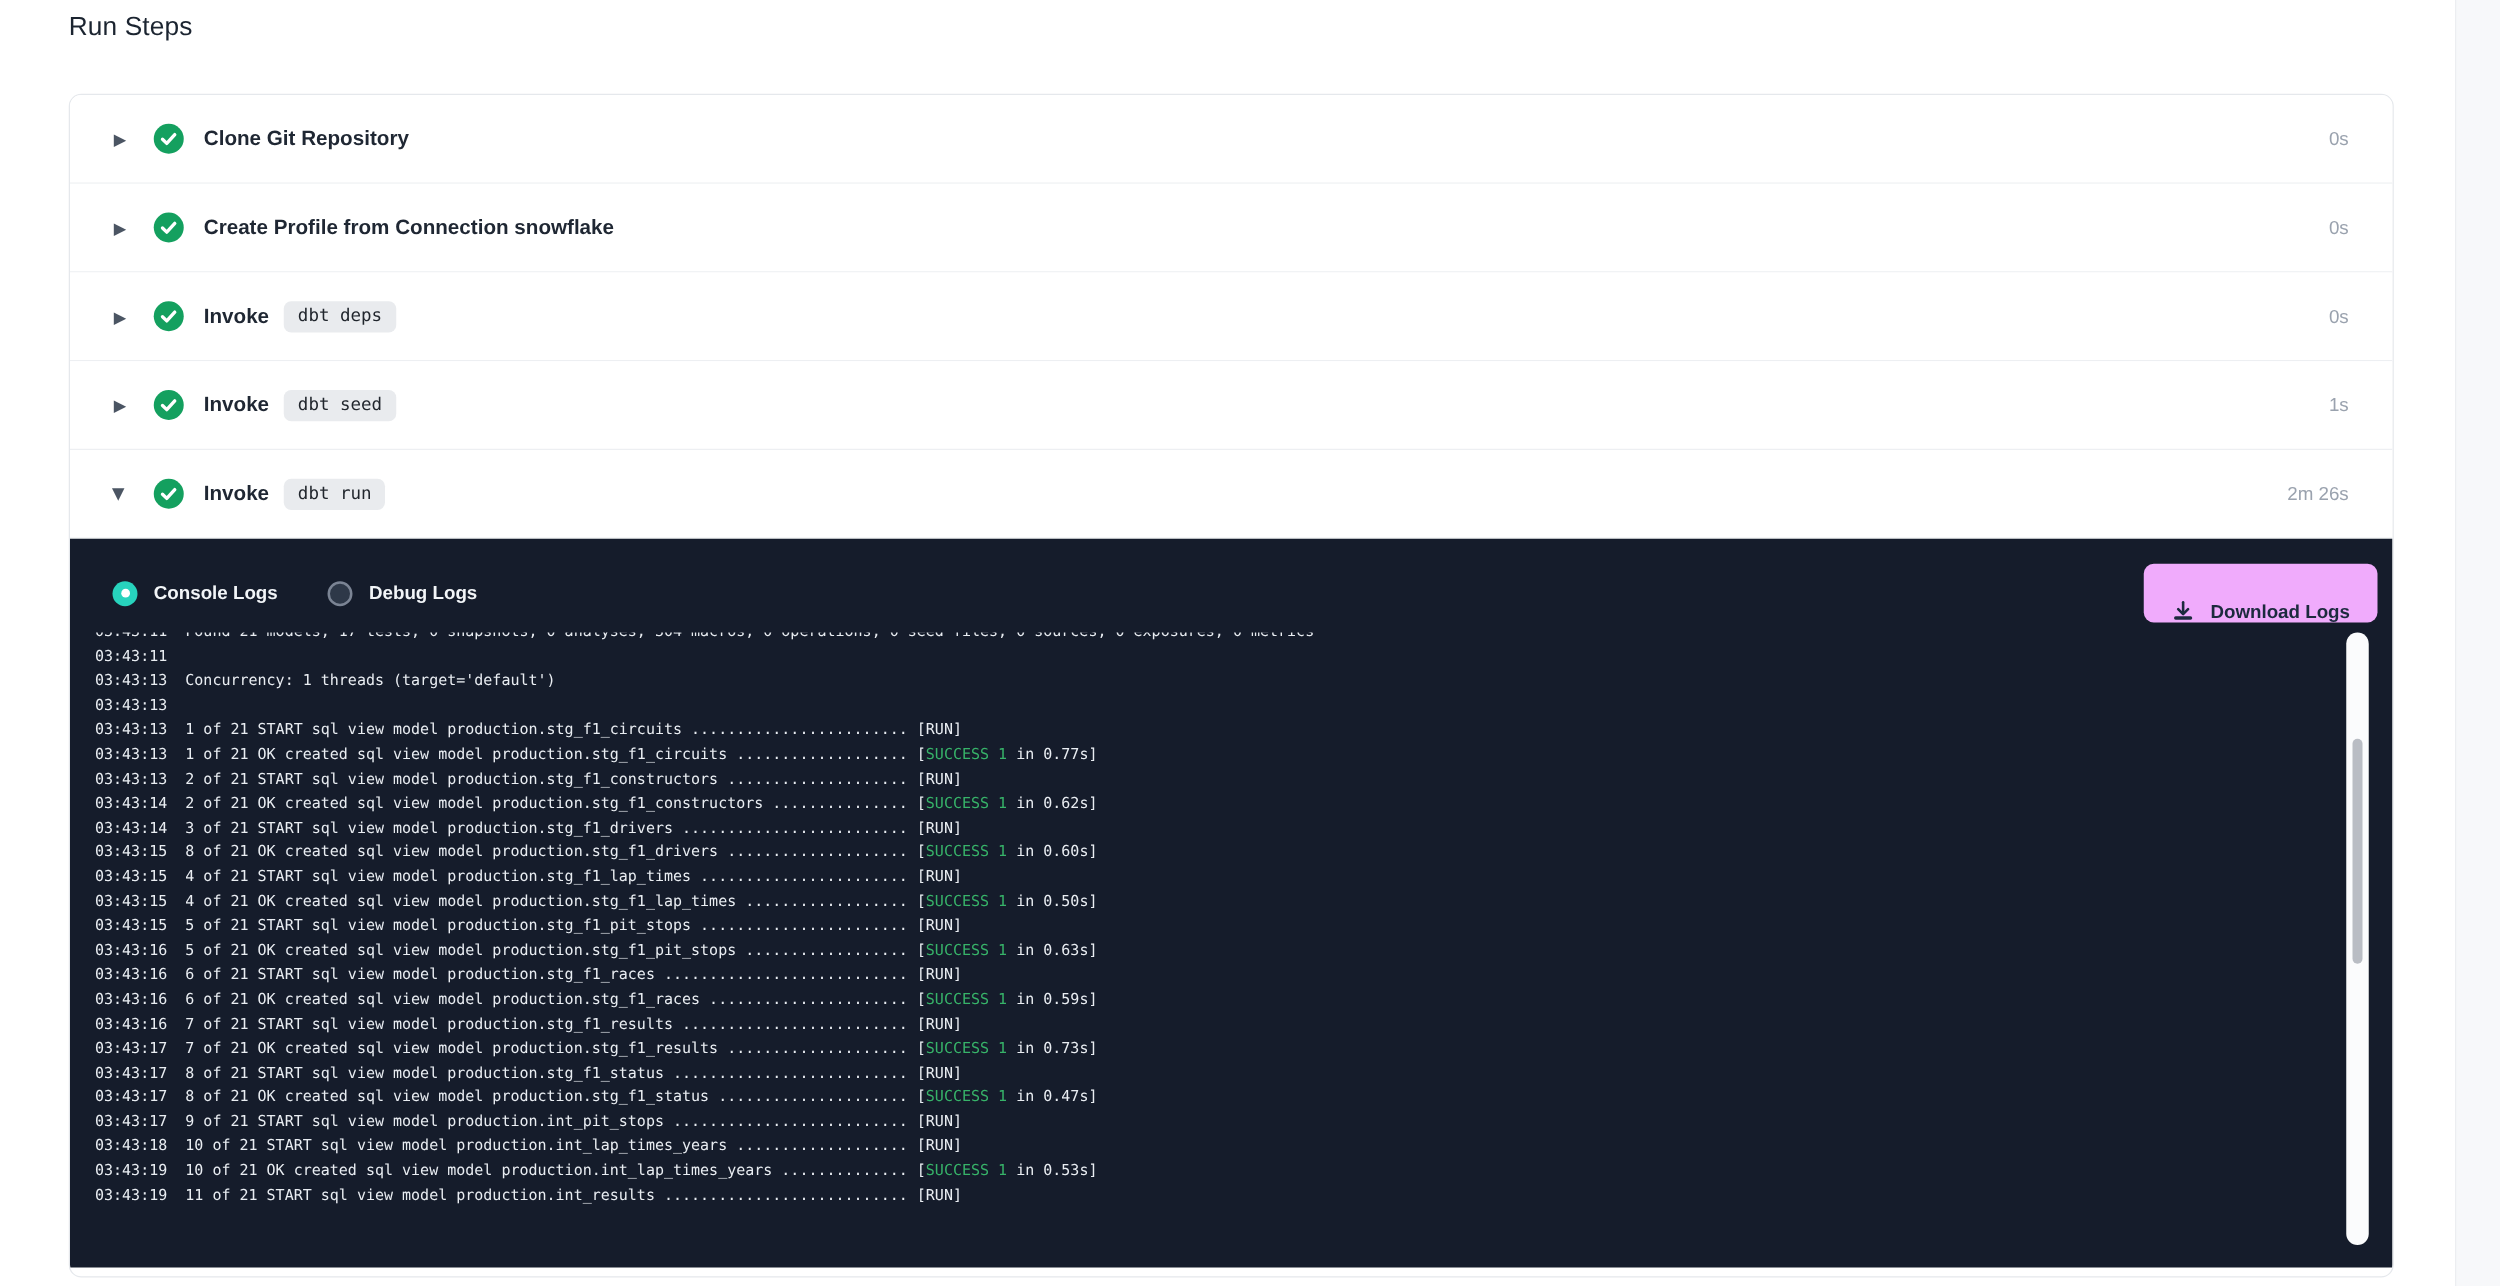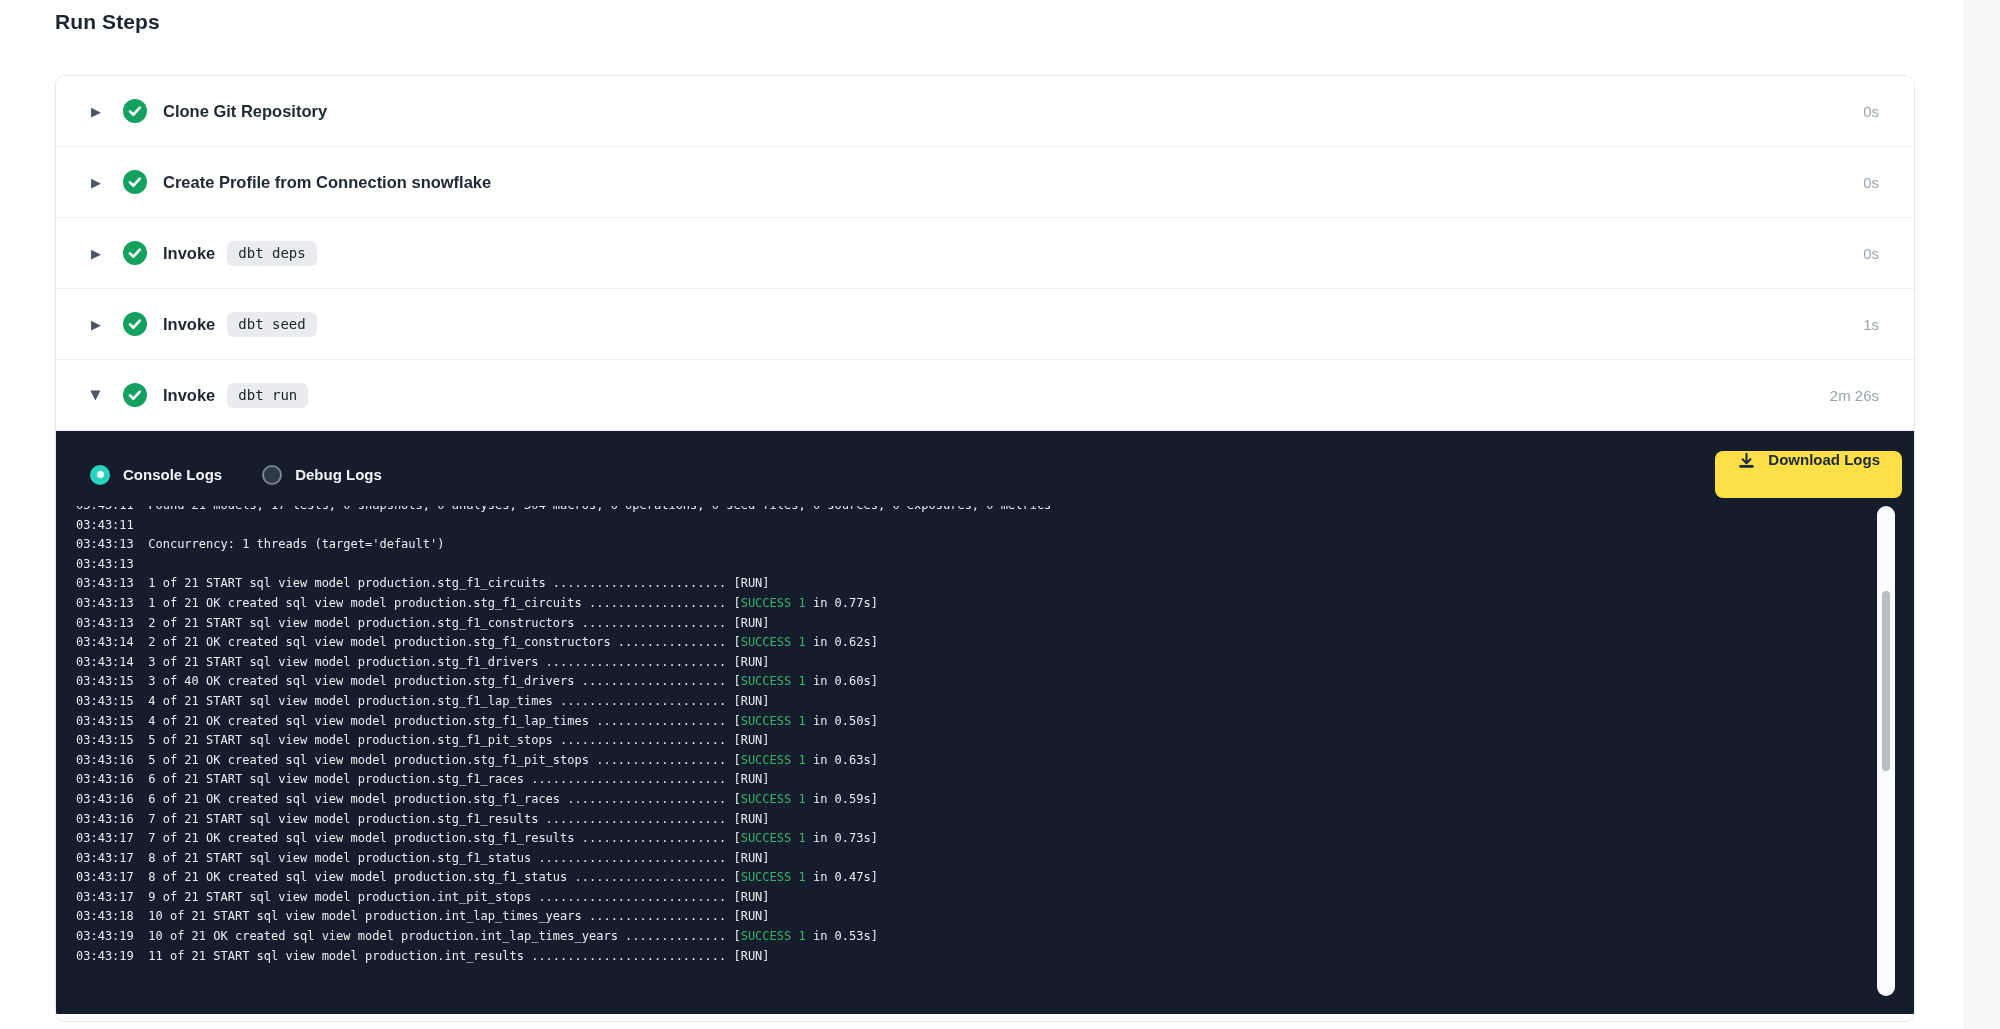--- a/index.html
+++ b/index.html
@@ -12,21 +12,21 @@
     --label:#1f2733;
     --muted:#9aa2ae;
   }
   *{box-sizing:border-box;margin:0;padding:0;}
   html,body{width:2000px;height:1029px;background:#ffffff;overflow:hidden;
     font-family:"Liberation Sans",sans-serif;position:relative;}
 
   .right-gutter{position:absolute;top:0;right:0;width:36px;height:1029px;
     background:#f7f8fa;border-left:1px solid #eceef1;}
 
-  .page-title{position:absolute;left:55px;top:10px;font-size:21px;font-weight:700;
+  .page-title{position:absolute;left:55px;top:10px;font-size:21px;font-weight:400;
     color:#1b2430;letter-spacing:.1px;}
 
   .card{position:absolute;left:55px;top:75px;width:1860px;height:947px;
     background:#fff;border:1px solid var(--border);border-radius:10px;overflow:hidden;}
 
   .step-row{height:71px;display:flex;align-items:center;padding:0 35px 0 32px;
     border-bottom:1px solid #edeff2;background:#fff;cursor:pointer;}
   .caret{display:inline-block;width:16px;margin-right:18px;color:#4b5563;
     font-size:13px;line-height:1;flex:0 0 auto;text-align:center;cursor:pointer;}
   .caret.expanded{transform:rotate(90deg);}
@@ -38,22 +38,22 @@
 
   .console-panel{position:relative;height:583px;background:var(--panel);}
   .console-header{display:flex;align-items:center;padding:20px 12px 0 34px;}
   .radio-item{display:flex;align-items:center;margin-right:40px;cursor:pointer;}
   .radio-circle{width:20px;height:20px;border-radius:50%;margin-right:13px;
     display:flex;align-items:center;justify-content:center;flex:0 0 auto;}
   .radio-circle.on{background:var(--teal);}
   .radio-circle.on .dot{width:7px;height:7px;border-radius:50%;background:#ffffff;}
   .radio-circle.off{border:2px solid #7b8494;background:#2e3848;}
   .radio-label{font-size:15px;font-weight:700;color:#f2f5f8;}
-  .download-btn{margin-left:auto;height:47px;padding:0 22px;background:#fde047;
-    border:none;border-radius:8px;display:flex;align-items:flex-start;gap:12px;
+  .download-btn{margin-left:auto;height:47px;padding:0 22px;background:#f0abfc;
+    border:none;border-radius:8px;display:flex;align-items:flex-end;gap:12px;
     color:#1c2a3e;font-weight:700;font-size:15px;font-family:inherit;cursor:pointer;}
 
   .log-viewport{position:absolute;left:20px;top:75px;width:1790px;height:490px;overflow:hidden;}
   .log-inner{margin-top:-10px;}
   .log-line{font-family:"DejaVu Sans Mono",monospace;font-size:12px;line-height:19.6px;
     color:var(--log-white);white-space:pre;}
   .log-line .g{color:var(--log-green);}
 
   .scroll-track{position:absolute;right:19px;top:75px;width:18px;height:490px;
     background:#fbfcfd;border-radius:9px;cursor:pointer;}
@@ -157,21 +157,21 @@
       <div class="log-inner" id="log-content">
           <div class="log-line"><span>03:43:11  </span><span>Found 21 models, 17 tests, 0 snapshots, 0 analyses, 304 macros, 0 operations, 0 seed files, 0 sources, 0 exposures, 0 metrics</span></div>
           <div class="log-line"><span>03:43:11</span></div>
           <div class="log-line"><span>03:43:13  </span><span>Concurrency: 1 threads (target='default')</span></div>
           <div class="log-line"><span>03:43:13</span></div>
           <div class="log-line"><span>03:43:13  </span><span>1 of 21 START sql view model production.stg_f1_circuits ........................ [RUN]</span></div>
           <div class="log-line"><span>03:43:13  </span><span>1 of 21 OK created sql view model production.stg_f1_circuits ................... [</span><span class="g">SUCCESS 1</span><span> in 0.77s]</span></div>
           <div class="log-line"><span>03:43:13  </span><span>2 of 21 START sql view model production.stg_f1_constructors .................... [RUN]</span></div>
           <div class="log-line"><span>03:43:14  </span><span>2 of 21 OK created sql view model production.stg_f1_constructors ............... [</span><span class="g">SUCCESS 1</span><span> in 0.62s]</span></div>
           <div class="log-line"><span>03:43:14  </span><span>3 of 21 START sql view model production.stg_f1_drivers ......................... [RUN]</span></div>
-          <div class="log-line"><span>03:43:15  </span><span>3 of 40 OK created sql view model production.stg_f1_drivers .................... [</span><span class="g">SUCCESS 1</span><span> in 0.60s]</span></div>
+          <div class="log-line"><span>03:43:15  </span><span>8 of 21 OK created sql view model production.stg_f1_drivers .................... [</span><span class="g">SUCCESS 1</span><span> in 0.60s]</span></div>
           <div class="log-line"><span>03:43:15  </span><span>4 of 21 START sql view model production.stg_f1_lap_times ....................... [RUN]</span></div>
           <div class="log-line"><span>03:43:15  </span><span>4 of 21 OK created sql view model production.stg_f1_lap_times .................. [</span><span class="g">SUCCESS 1</span><span> in 0.50s]</span></div>
           <div class="log-line"><span>03:43:15  </span><span>5 of 21 START sql view model production.stg_f1_pit_stops ....................... [RUN]</span></div>
           <div class="log-line"><span>03:43:16  </span><span>5 of 21 OK created sql view model production.stg_f1_pit_stops .................. [</span><span class="g">SUCCESS 1</span><span> in 0.63s]</span></div>
           <div class="log-line"><span>03:43:16  </span><span>6 of 21 START sql view model production.stg_f1_races ........................... [RUN]</span></div>
           <div class="log-line"><span>03:43:16  </span><span>6 of 21 OK created sql view model production.stg_f1_races ...................... [</span><span class="g">SUCCESS 1</span><span> in 0.59s]</span></div>
           <div class="log-line"><span>03:43:16  </span><span>7 of 21 START sql view model production.stg_f1_results ......................... [RUN]</span></div>
           <div class="log-line"><span>03:43:17  </span><span>7 of 21 OK created sql view model production.stg_f1_results .................... [</span><span class="g">SUCCESS 1</span><span> in 0.73s]</span></div>
           <div class="log-line"><span>03:43:17  </span><span>8 of 21 START sql view model production.stg_f1_status .......................... [RUN]</span></div>
           <div class="log-line"><span>03:43:17  </span><span>8 of 21 OK created sql view model production.stg_f1_status ..................... [</span><span class="g">SUCCESS 1</span><span> in 0.47s]</span></div>

